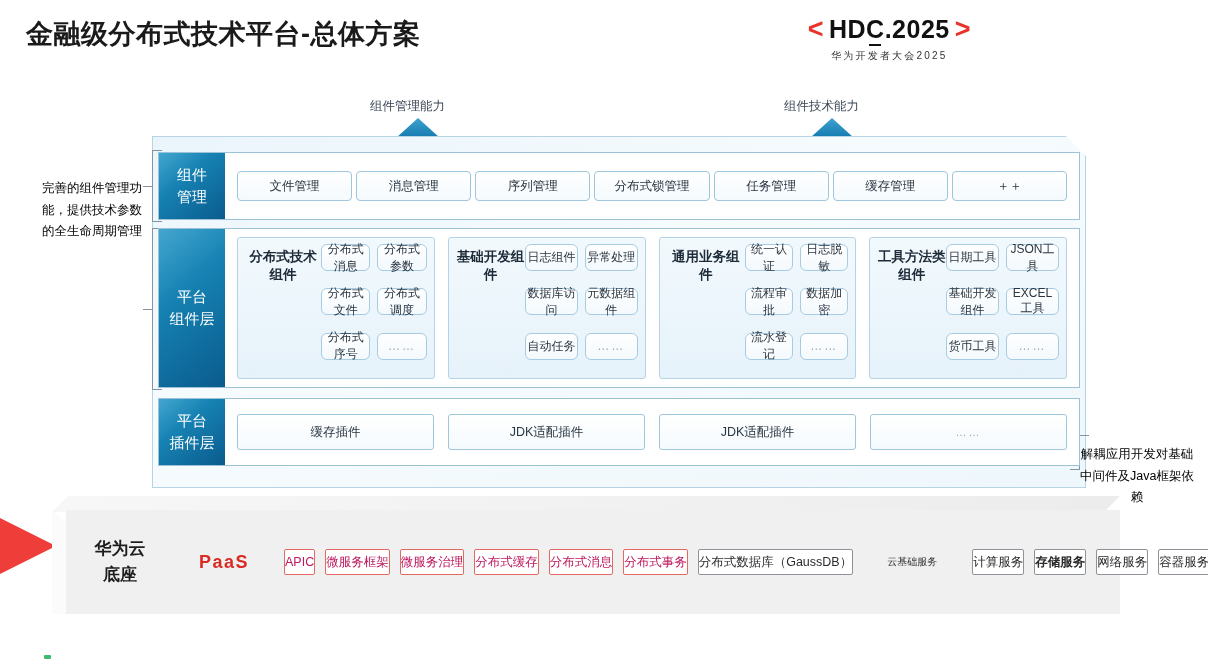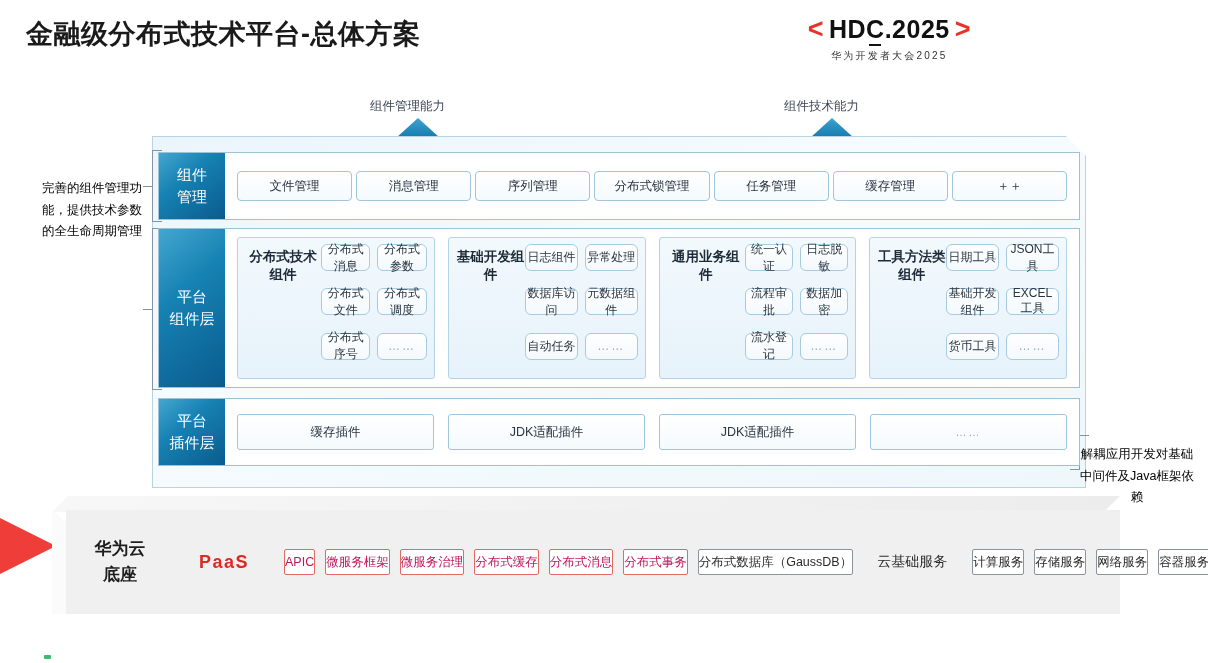--- a/index.html
+++ b/index.html
@@ -174,21 +174,21 @@
   .base-title {
     width: 108px; flex: 0 0 108px; text-align: center;
     font-size: 17px; font-weight: bold; color: #1d1d1d; line-height: 1.55;
   }
   .base-rows { flex: 1; display: flex; flex-direction: row; gap: 9px; padding-right: 28px; }
   .base-row { display: flex; align-items: center; gap: 10px; }
   .row-tag {
     width: 100px; flex: 0 0 100px; text-align: center; font-size: 15px;
   }
   .row-tag.paas { color: #d92b24; font-weight: bold; font-size: 18px; letter-spacing: 1.5px; }
-  .row-tag.cloud { color: #2b2b2b; font-size: 14px; }
+  .row-tag.cloud { color: #2b2b2b; font-size: 10px; }
   .box-red {
     border: 1.4px solid #e26a63; background: #fff; color: #be185d;
     font-size: 12.5px; height: 26px; border-radius: 2px;
     display: flex; align-items: center; justify-content: center; white-space: nowrap;
   }
   .box-gray {
     border: 1.4px solid #8d9399; background: #fff; color: #2b2b2b;
     font-size: 12.5px; height: 26px; border-radius: 2px;
     display: flex; align-items: center; justify-content: center; white-space: nowrap;
   }
@@ -333,21 +333,21 @@
             <div class="box-red" style="flex: 1 1 0%;">微服务框架</div>
             <div class="box-red" style="flex: 1 1 0%;">微服务治理</div>
             <div class="box-red" style="flex: 1 1 0%;">分布式缓存</div>
             <div class="box-red" style="flex: 1 1 0%;">分布式消息</div>
             <div class="box-red" style="flex: 1 1 0%;">分布式事务</div>
             <div class="box-gray" style="flex: 1.62 1 0%;">分布式数据库（GaussDB）</div>
           </div>
           <div class="base-row">
             <div class="row-tag cloud">云基础服务</div>
             <div class="box-gray" style="flex: 1 1 0%;">计算服务</div>
-            <div class="box-gray" style="flex: 1 1 0%;">存储服务</div>
+            <div class="box-gray" style="flex: 1 1 0%; font-weight: bold;">存储服务</div>
             <div class="box-gray" style="flex: 1 1 0%;">网络服务</div>
             <div class="box-gray" style="flex: 1 1 0%;">容器服务</div>
             <div class="box-gray" style="flex: 1 1 0%;">安全服务</div>
             <div class="box-gray" style="flex: 1 1 0%;">灾备服务</div>
           </div>
         </div>
     </div>
   </div>
 
 </div>

